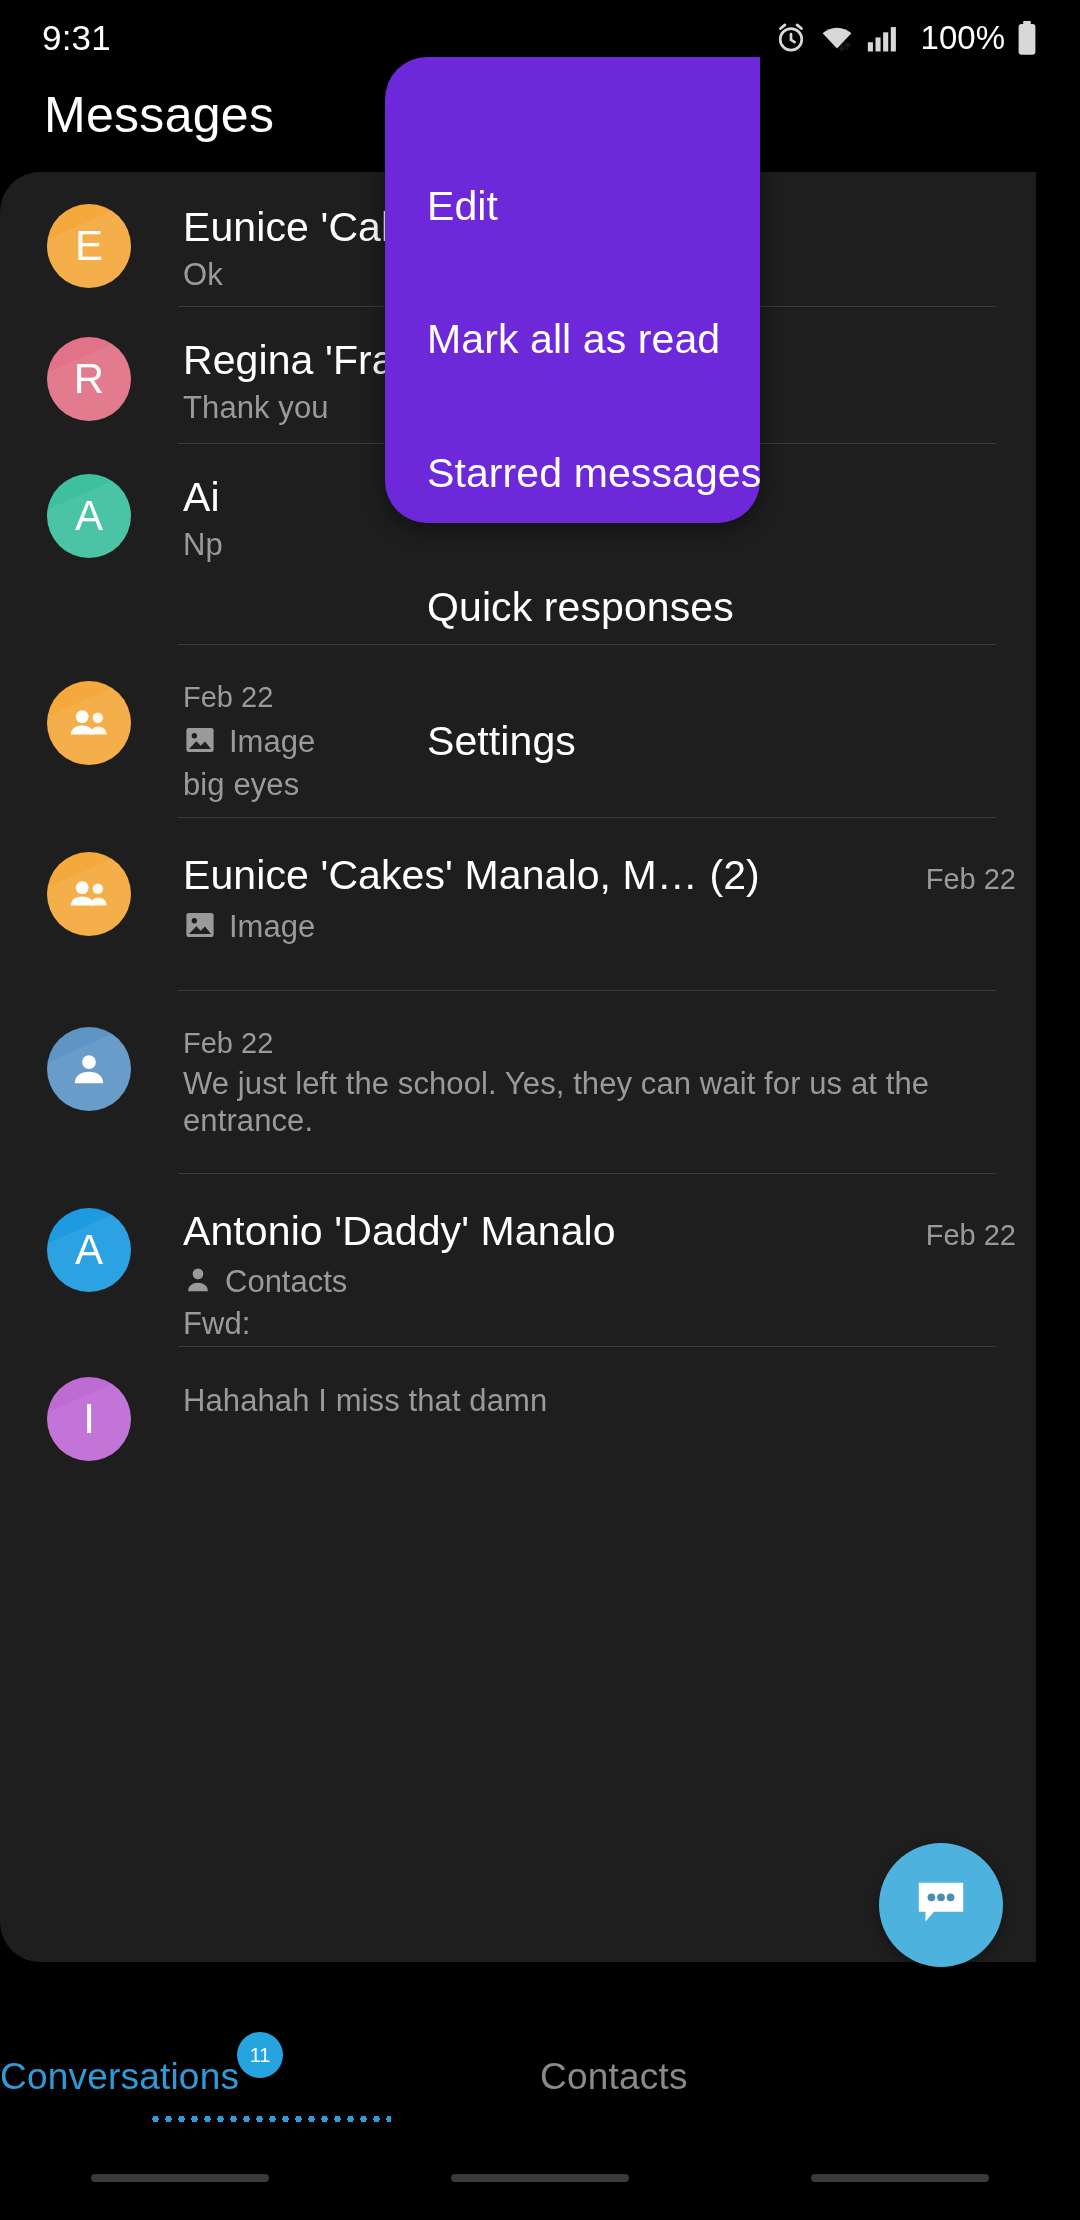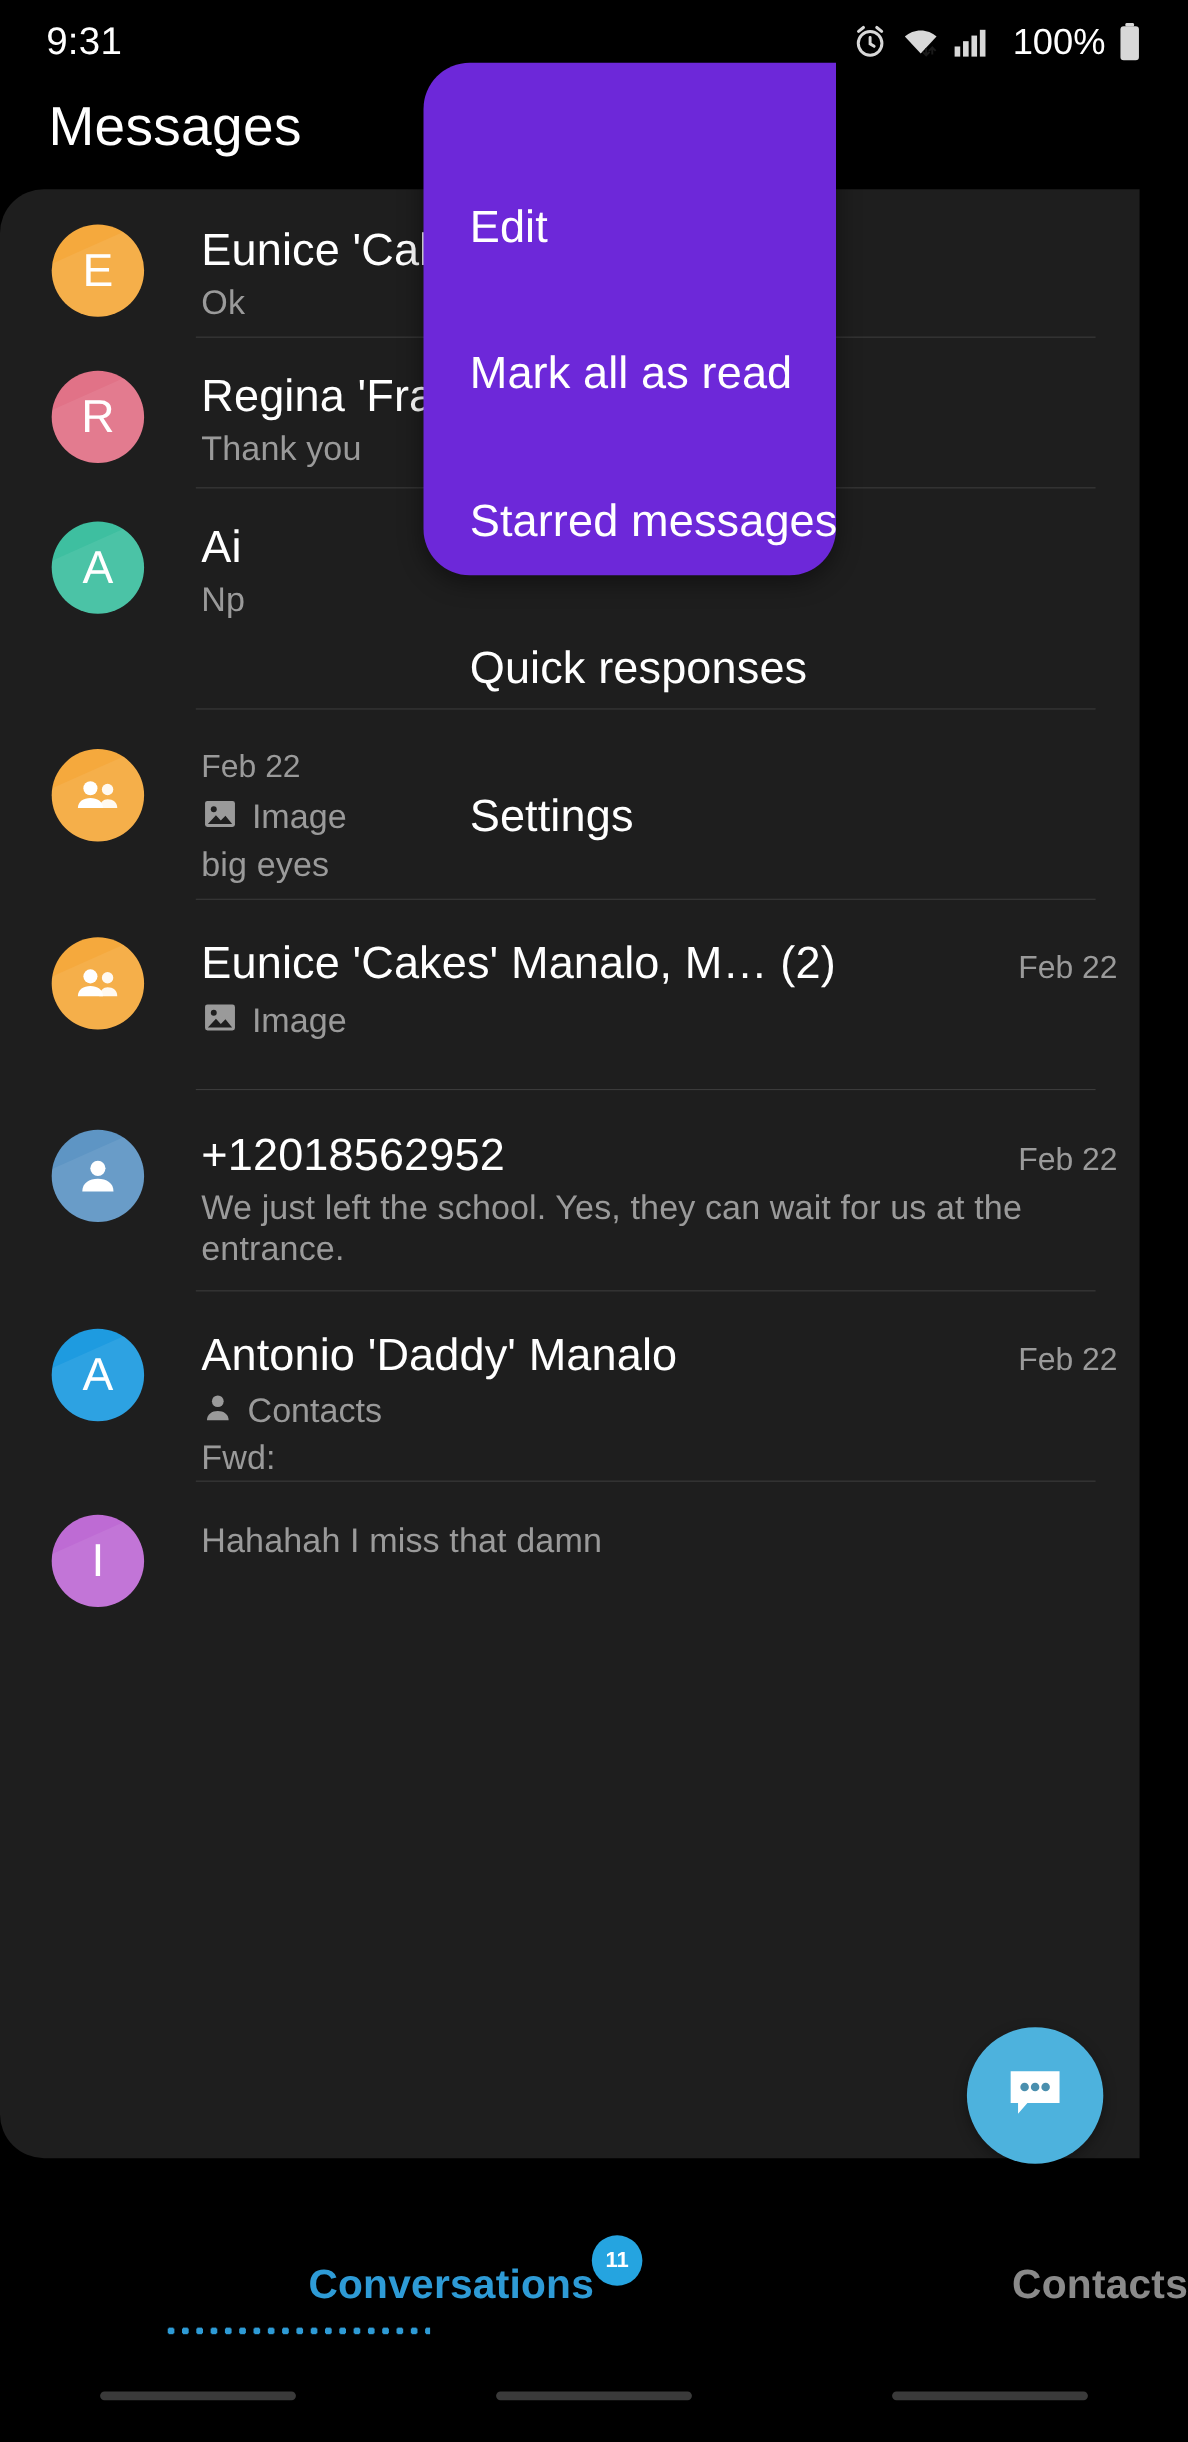--- a/index.html
+++ b/index.html
@@ -218,24 +218,23 @@
     width: 1080px;
     height: 118px;
     display: flex;
     align-items: center;
     background: #000000;
   }
   .nav-tab {
     flex: 1 1 50%;
     display: flex;
     align-items: center;
-    justify-content: flex-end;
+    justify-content: flex-start;
     position: relative;
     height: 100%;
-    font-weight: bold;
   }
   .nav-label-wrap {
     position: relative;
     display: inline-flex;
     align-items: flex-start;
   }
   .nav-label {
     font-size: 37px;
     letter-spacing: 0.2px;
   }
@@ -446,21 +445,20 @@
       <div class="avatar-wrap">
         <div class="avatar" style="background:#5E95C4;">
           <svg width="46" height="46" viewBox="0 0 24 24">
             <circle cx="12" cy="8.4" r="3.6" fill="#ffffff"></circle>
             <path d="M4.6 19.4c0-4 3.3-6 7.4-6s7.4 2 7.4 6z" fill="#ffffff"></path>
           </svg>
         </div>
       </div>
       <div class="conv-body">
         <div class="conv-topline">
-          <div class="conv-name">+12018562952</div>
           <div class="conv-date">Feb 22</div>
         </div>
         <div class="conv-sub" style="max-width:880px;">We just left the school. Yes, they can wait for us at the entrance.</div>
       </div>
     </div>
     <div class="divider" style="margin-top:6px;"></div>
 
     <div class="conv-row" style="padding-top:34px;height:172px;">
       <div class="avatar-wrap">
         <div class="avatar" style="background:#1E9BE0;">

